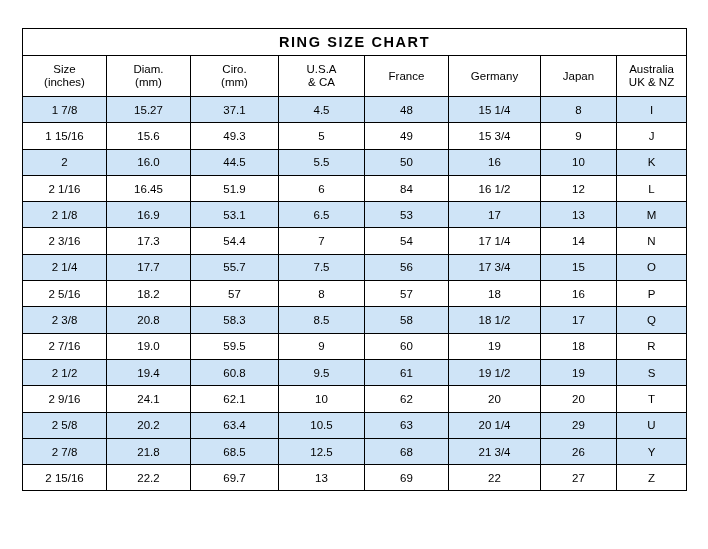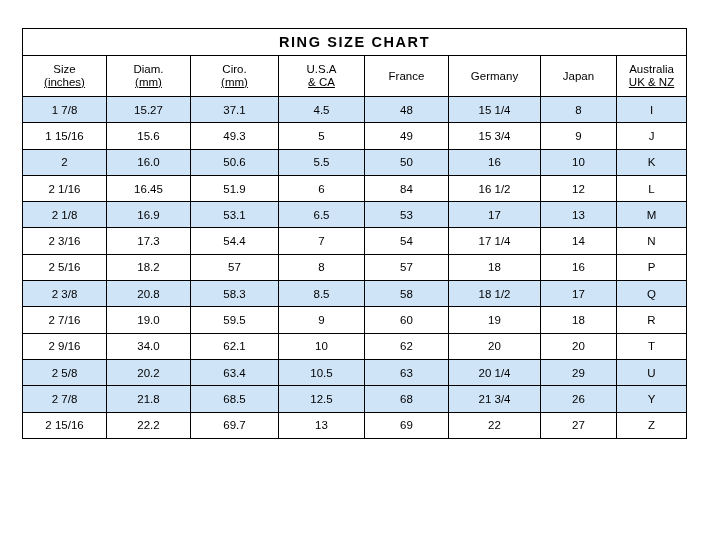--- a/index.html
+++ b/index.html
@@ -56,21 +56,20 @@
     font-size: 11.5px;
   }
   tr.shaded td {
     background: #cfe4f7;
   }
   tr.plain td {
     background: #ffffff;
   }
   .hdr-line2 {
     display: block;
-    text-decoration: underline;
   }
   
   col.c0 { width: 84px; }
   col.c1 { width: 84px; }
   col.c2 { width: 88px; }
   col.c3 { width: 86px; }
   col.c4 { width: 84px; }
   col.c5 { width: 92px; }
   col.c6 { width: 76px; }
   col.c7 { width: 70px; }
@@ -141,21 +140,21 @@
           <td>49.3</td>
           <td>5</td>
           <td>49</td>
           <td>15 3/4</td>
           <td>9</td>
           <td>J</td>
         </tr>
         <tr class="data-row shaded">
           <td>2</td>
           <td>16.0</td>
-          <td>50.6</td>
+          <td>44.5</td>
           <td>5.5</td>
           <td>50</td>
           <td>16</td>
           <td>10</td>
           <td>K</td>
         </tr>
         <tr class="data-row plain">
           <td>2 1/16</td>
           <td>16.45</td>
           <td>51.9</td>
@@ -178,20 +177,30 @@
         <tr class="data-row plain">
           <td>2 3/16</td>
           <td>17.3</td>
           <td>54.4</td>
           <td>7</td>
           <td>54</td>
           <td>17 1/4</td>
           <td>14</td>
           <td>N</td>
         </tr>
+        <tr class="data-row shaded">
+          <td>2 1/4</td>
+          <td>17.7</td>
+          <td>55.7</td>
+          <td>7.5</td>
+          <td>56</td>
+          <td>17 3/4</td>
+          <td>15</td>
+          <td>O</td>
+        </tr>
         <tr class="data-row plain">
           <td>2 5/16</td>
           <td>18.2</td>
           <td>57</td>
           <td>8</td>
           <td>57</td>
           <td>18</td>
           <td>16</td>
           <td>P</td>
         </tr>
@@ -208,23 +217,33 @@
         <tr class="data-row plain">
           <td>2 7/16</td>
           <td>19.0</td>
           <td>59.5</td>
           <td>9</td>
           <td>60</td>
           <td>19</td>
           <td>18</td>
           <td>R</td>
         </tr>
+        <tr class="data-row shaded">
+          <td>2 1/2</td>
+          <td>19.4</td>
+          <td>60.8</td>
+          <td>9.5</td>
+          <td>61</td>
+          <td>19 1/2</td>
+          <td>19</td>
+          <td>S</td>
+        </tr>
         <tr class="data-row plain">
           <td>2 9/16</td>
-          <td>34.0</td>
+          <td>24.1</td>
           <td>62.1</td>
           <td>10</td>
           <td>62</td>
           <td>20</td>
           <td>20</td>
           <td>T</td>
         </tr>
         <tr class="data-row shaded">
           <td>2 5/8</td>
           <td>20.2</td>

